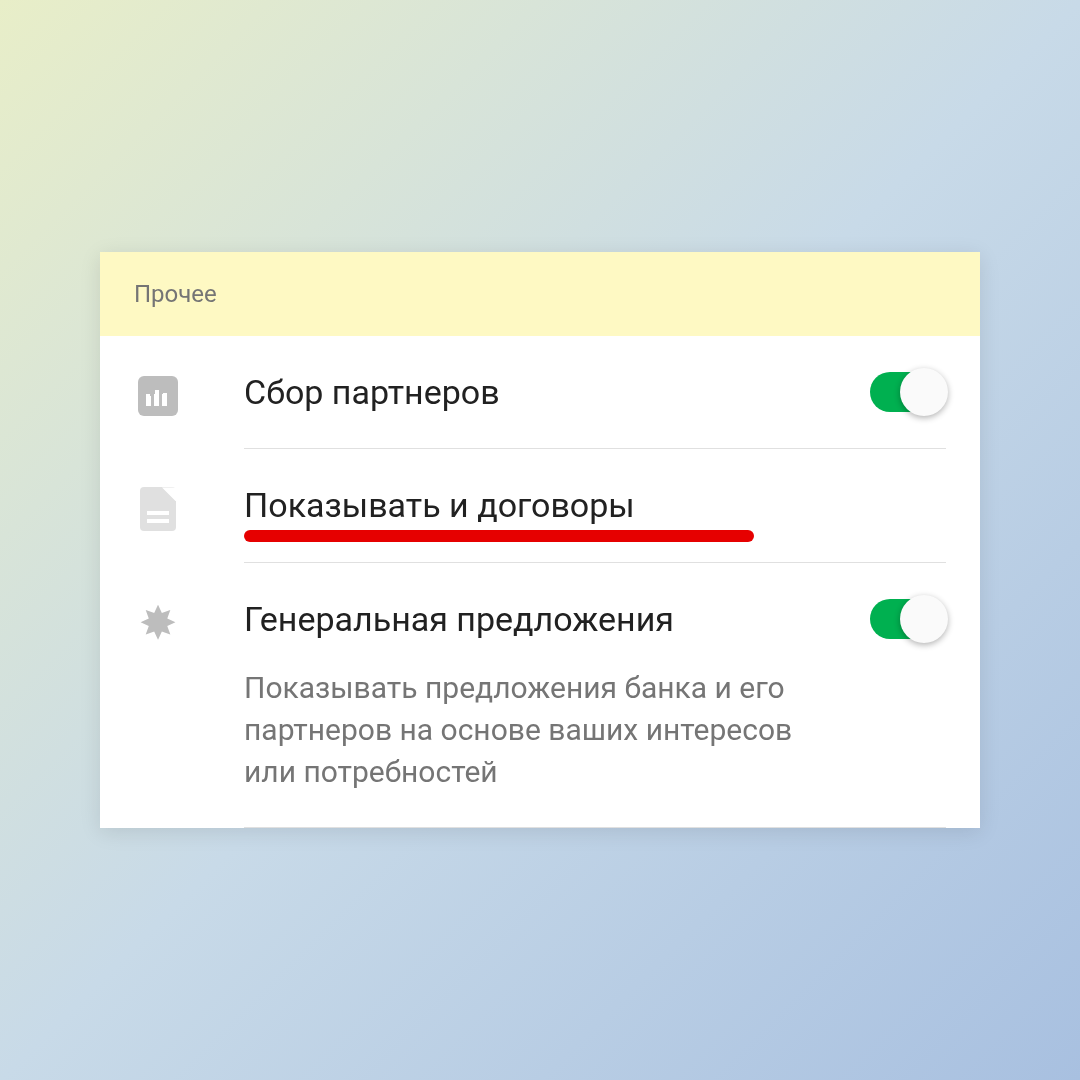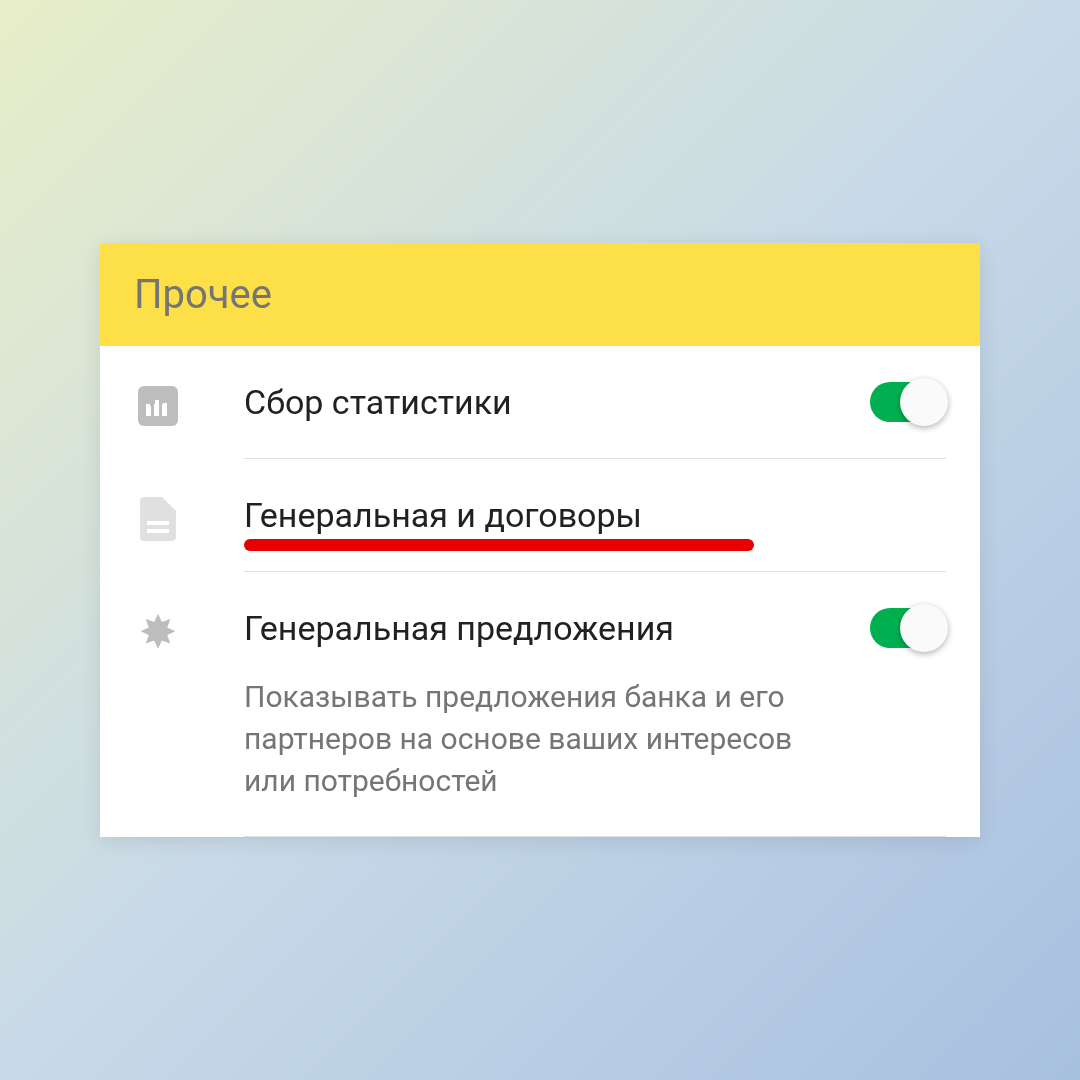--- a/index.html
+++ b/index.html
@@ -12,23 +12,23 @@
       justify-content: center;
       font-family: -apple-system, BlinkMacSystemFont, 'Segoe UI', Roboto, Arial, sans-serif;
     }
     .phone-card {
       width: 880px;
       background: #ffffff;
       box-shadow: 0 4px 20px rgba(0,0,0,0.1);
       overflow: hidden;
     }
     .section-header {
-      background: #fde047;
+      background: #fef9c3;
       padding: 28px 34px;
-      font-size: 40px;
+      font-size: 24px;
       color: #757575;
     }
     .settings-list {
       background: #ffffff;
     }
     .list-item {
       display: flex;
       align-items: flex-start;
       padding: 34px 34px 0 34px;
     }
@@ -173,36 +173,36 @@
     <div class="list-item">
       <div class="item-icon">
         <div class="ic-stats">
           <span class="b1"></span>
             <span class="b2"></span>
             <span class="b3"></span>
         </div>
       </div>
       <div class="item-content">
         <div class="item-row">
-          <span class="item-label">Сбор статистики</span>
+          <span class="item-label">Сбор партнеров</span>
           <div class="toggle">
             <div class="toggle-thumb"></div>
           </div>
         </div>
       </div>
     </div>
 
 
     <div class="list-item">
       <div class="item-icon">
         <div class="ic-doc"></div>
       </div>
       <div class="item-content">
         <div class="item-row">
-          <span class="item-label">Генеральная и договоры</span>
+          <span class="item-label">Показывать и договоры</span>
         </div>
         <div class="underline-highlight"></div>
       </div>
     </div>
 
     <div class="list-item">
       <div class="item-icon">
         <span class="ic-star">✸</span>
       </div>
       <div class="item-content">

